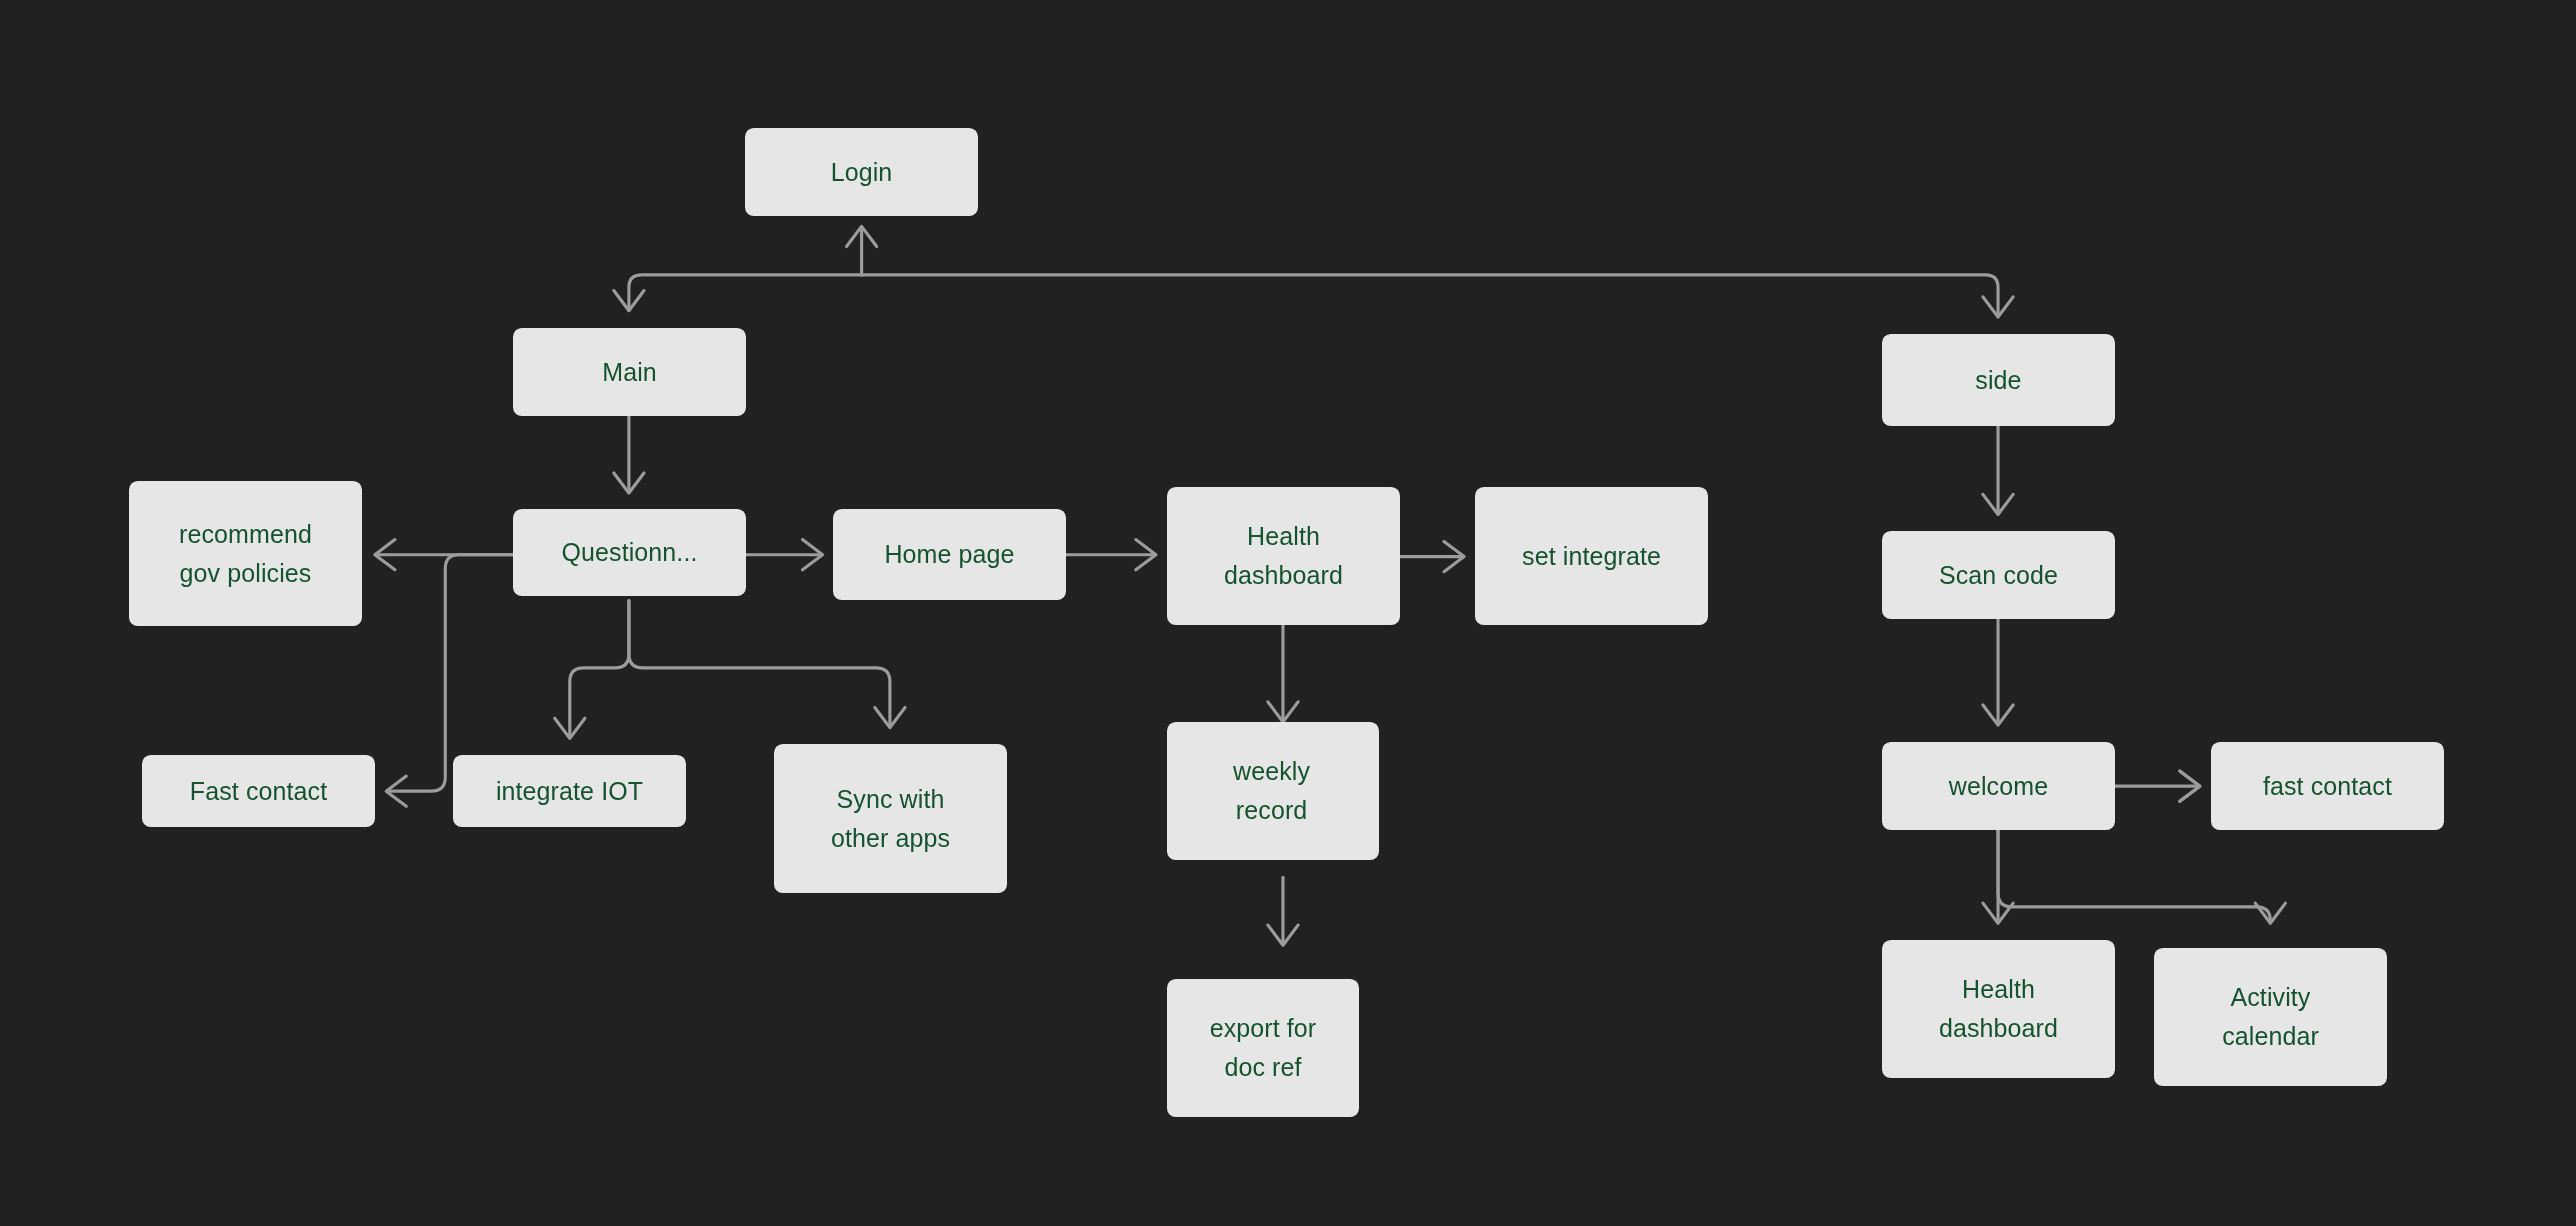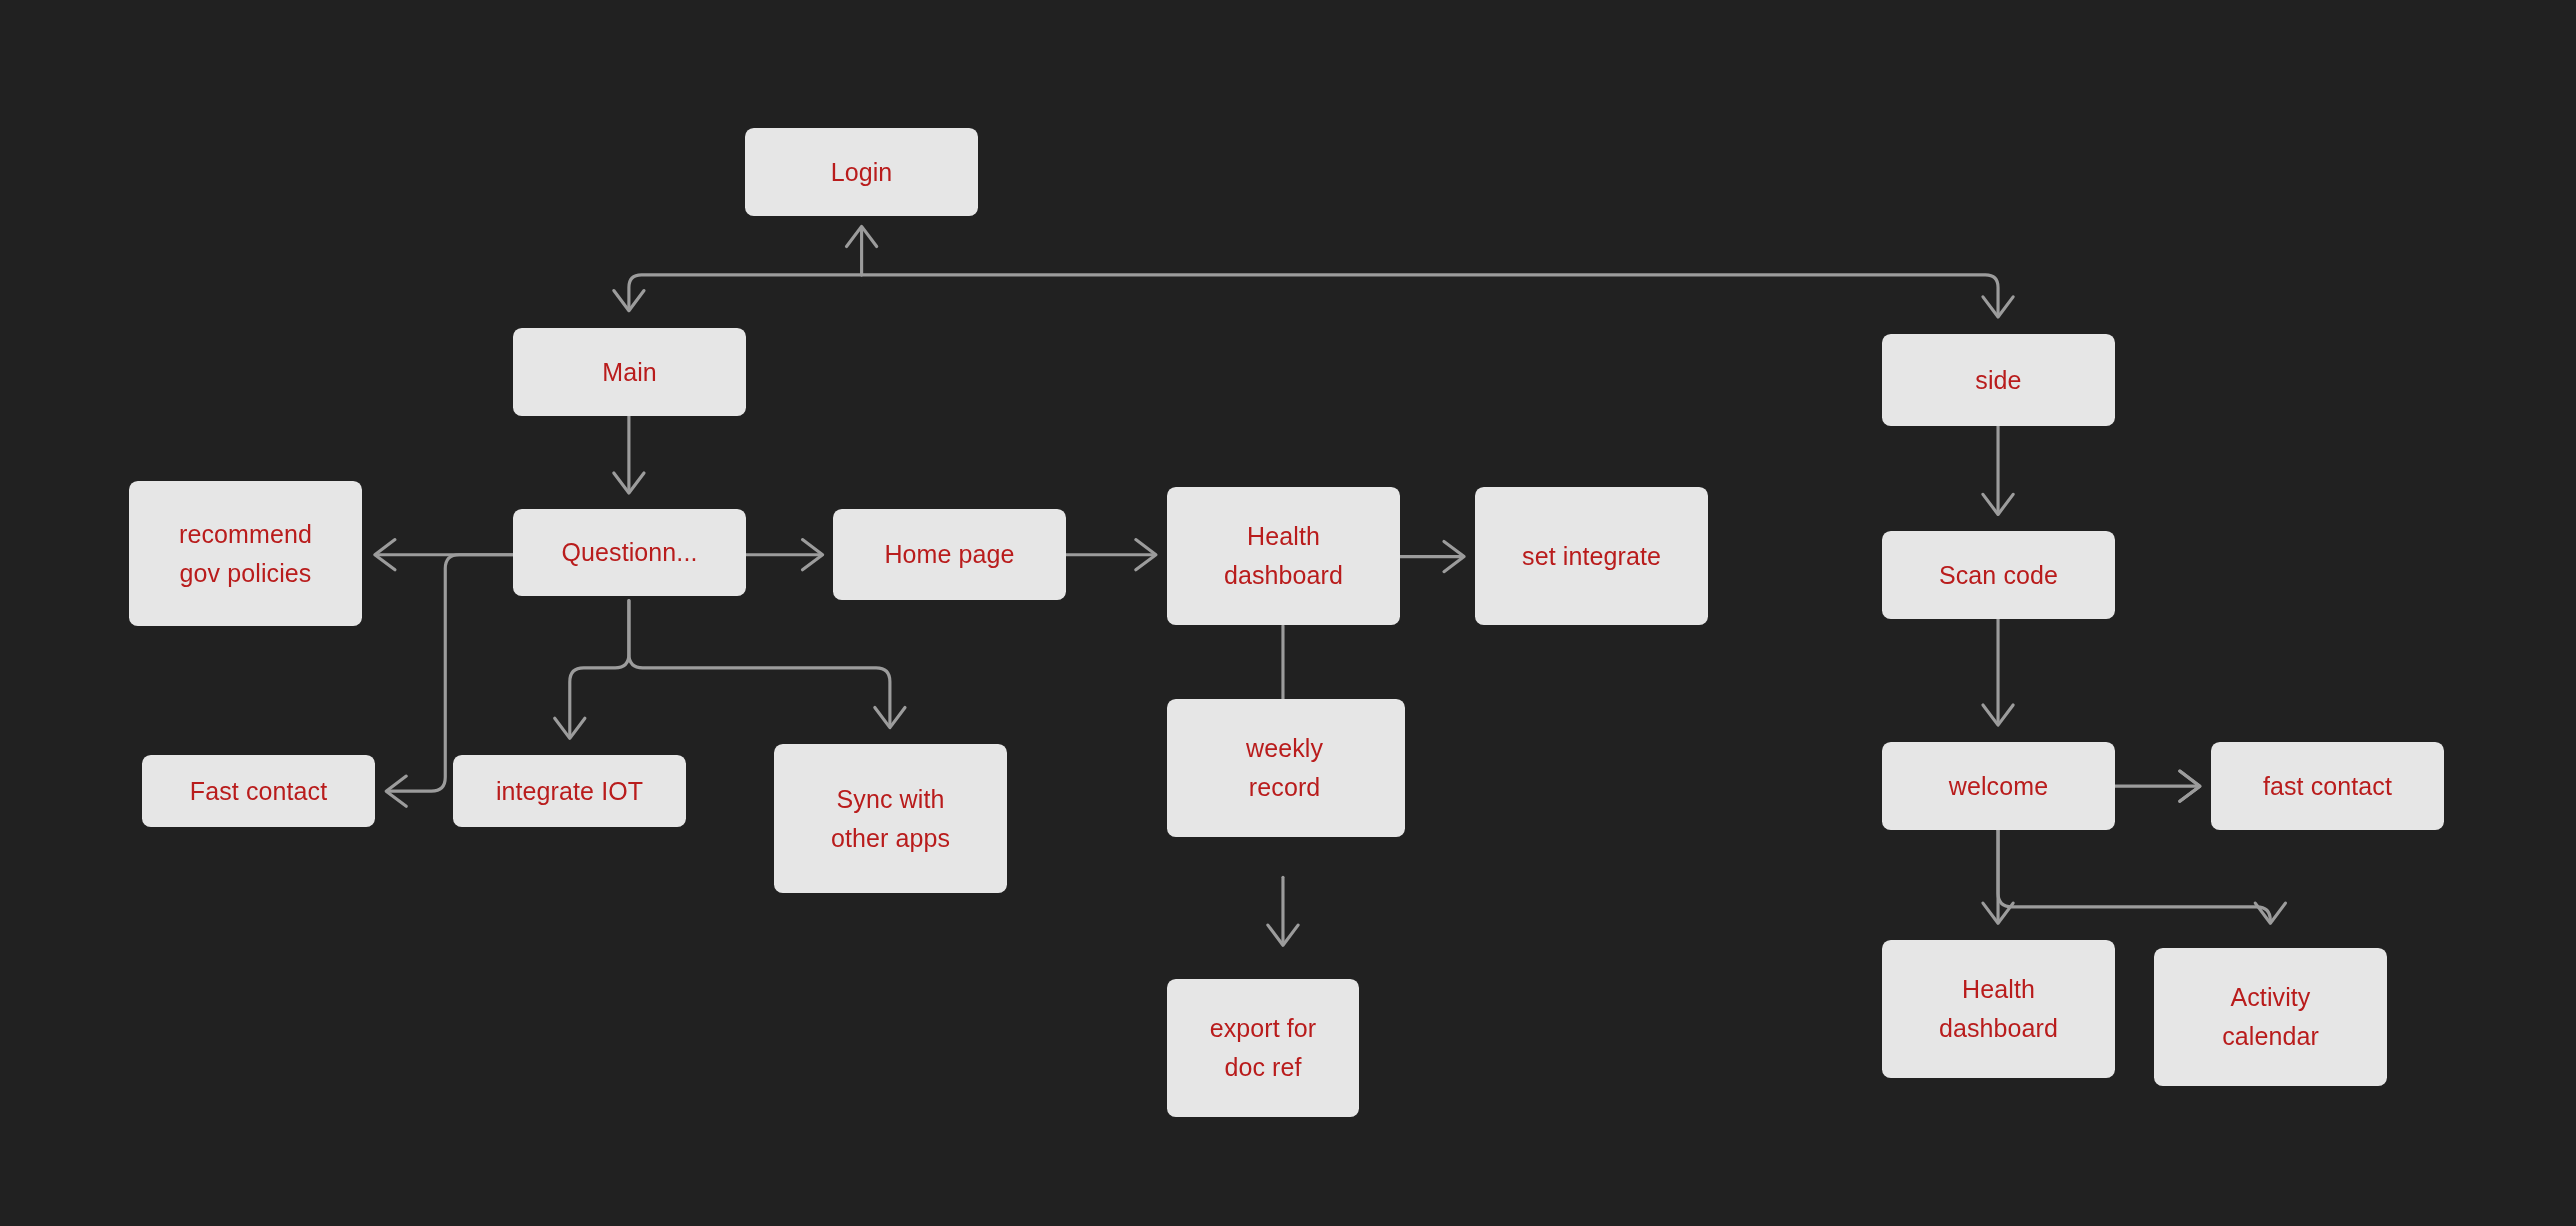--- a/index.html
+++ b/index.html
@@ -29,21 +29,21 @@
     pointer-events: none;
   }
   .node {
     position: absolute;
     background: #e6e6e6;
     border-radius: 8.8px;
     display: flex;
     align-items: center;
     justify-content: center;
     box-sizing: border-box;
-    color: #b91c1c;
+    color: #14532d;
     font-family: "Liberation Sans", sans-serif;
     font-size: 25px;
     font-weight: 400;
     line-height: 1.55;
     text-align: center;
     padding: 3.8px 8.8px;
     white-space: pre-line;
     letter-spacing: 0.1px;
   }
   .edge-path {
@@ -205,21 +205,21 @@
 
   <div class="node" style="left:453px; top:755px; width:233px; height:72px;align-items:center;">
     <span>integrate IOT</span>
   </div>
 
   <div class="node" style="left:774px; top:744px; width:233px; height:149px;">
     <span>Sync with
 other apps</span>
   </div>
 
-  <div class="node" style="left:1167px; top:699px; width:238px; height:138px;padding-left:6px;">
+  <div class="node" style="left:1167px; top:722px; width:212px; height:138px;padding-left:6px;">
     <span>weekly
 record</span>
   </div>
 
   <div class="node" style="left:1882px; top:742px; width:233px; height:88px;">
     <span>welcome</span>
   </div>
 
   <div class="node" style="left:2211px; top:742px; width:233px; height:88px;">
     <span>fast contact</span>

